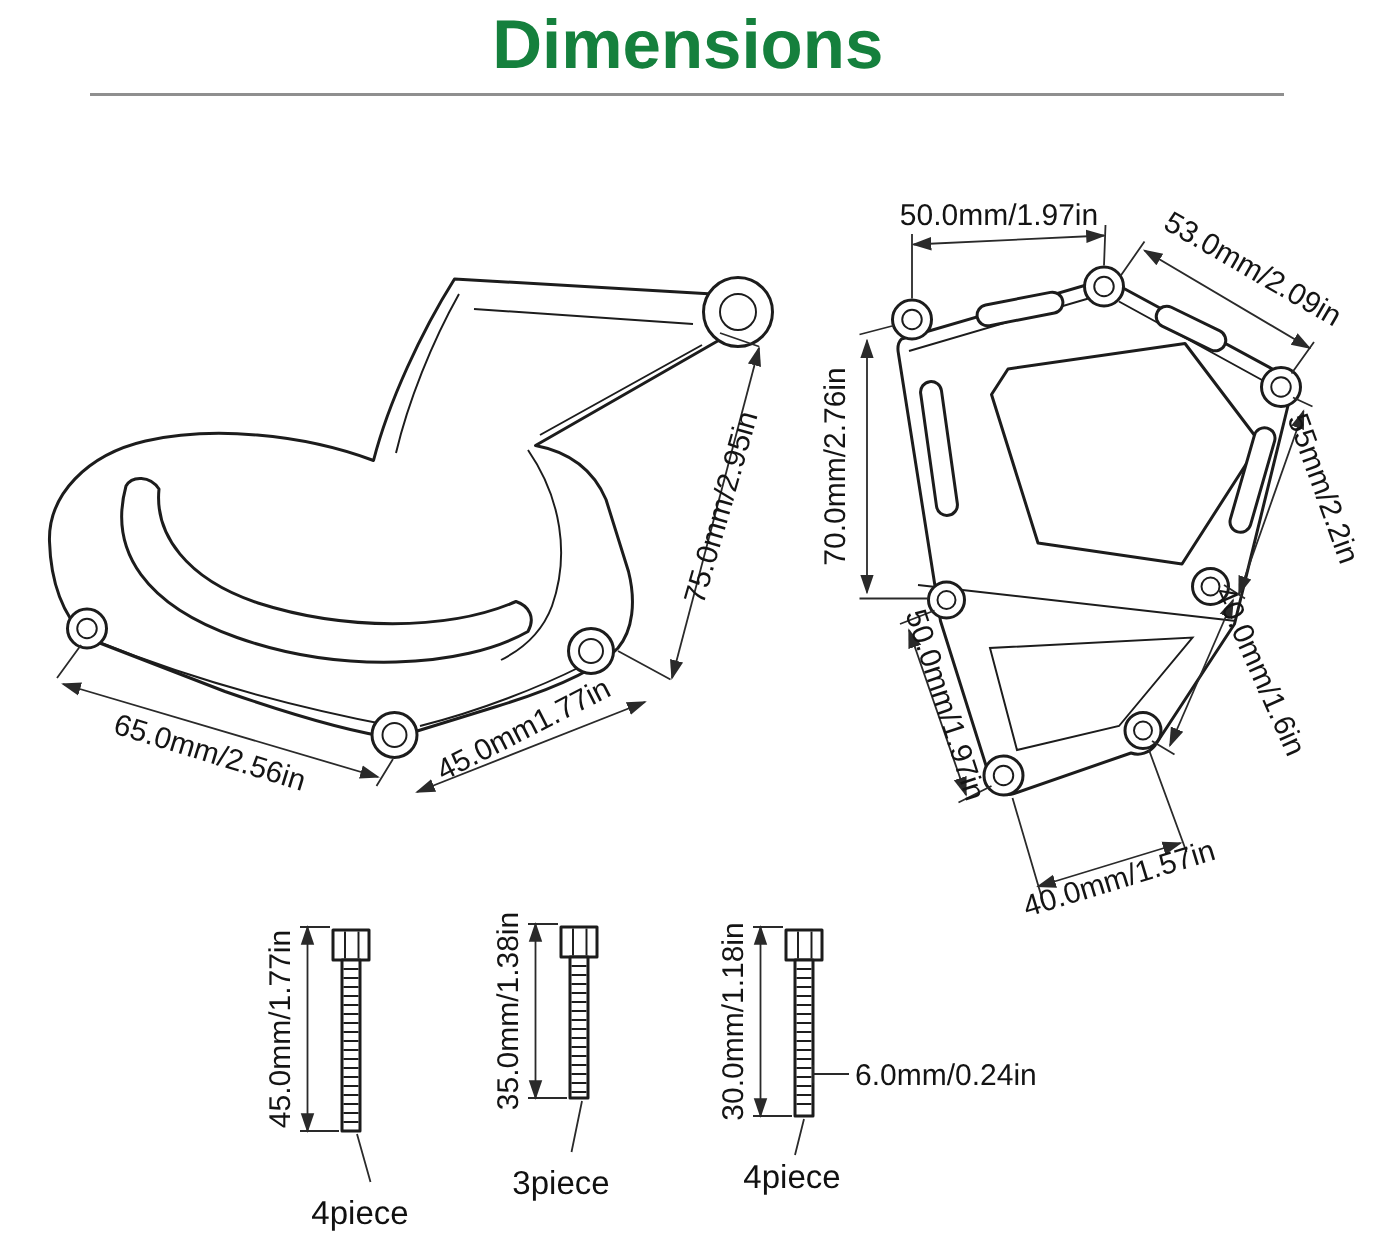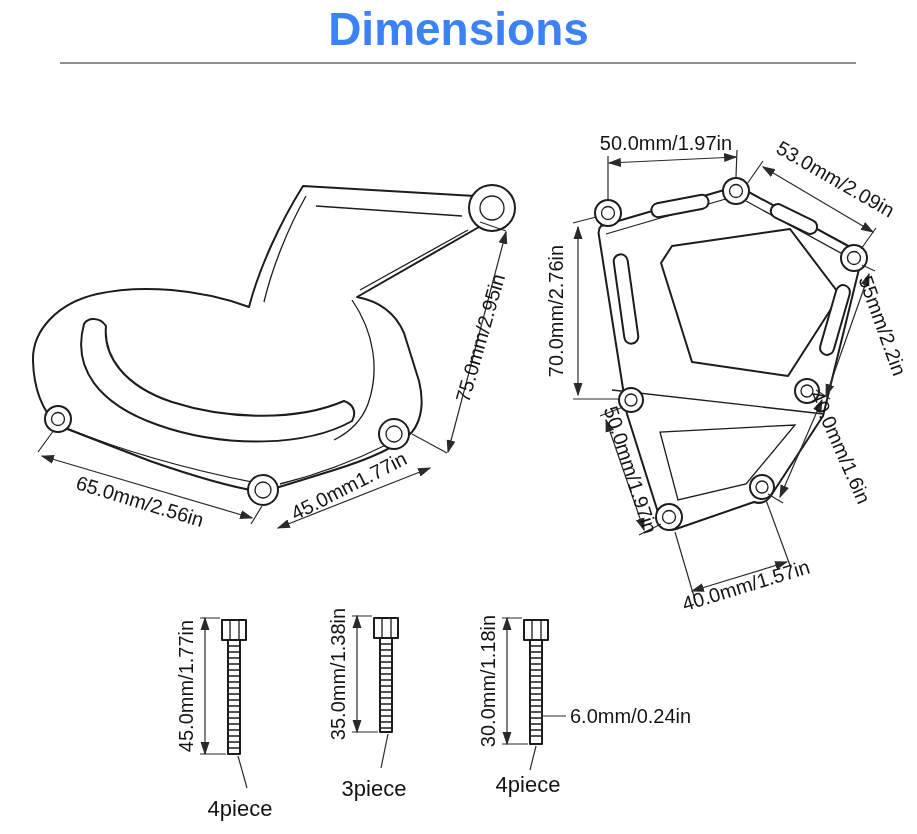--- a/index.html
+++ b/index.html
@@ -1,19 +1,19 @@
 <!DOCTYPE html>
 <html><head>
 <meta charset="utf-8">
 <style>
   html,body{margin:0;padding:0;background:#fff;}
   .page{position:relative;width:917px;height:834px;background:#fff;overflow:hidden;
         font-family:"Liberation Sans","DejaVu Sans",sans-serif;}
   .title{position:absolute;top:2px;left:0;width:100%;text-align:center;
-         font-size:46px;font-weight:700;color:#3b82f6;}
+         font-size:46px;font-weight:700;color:#15803d;}
   .rule{position:absolute;top:62px;left:60px;width:796px;border-top:2px solid #8f8f8f;}
   svg{position:absolute;top:0;left:0;}
   .outline{fill:#ffffff;stroke:#1c1c1c;stroke-width:2;stroke-linejoin:round;}
   .thin{fill:none;stroke:#1c1c1c;stroke-width:1.3;}
   .dim{fill:none;stroke:#2a2a2a;stroke-width:1.2;}
   .dimarrow{marker-start:url(#arw);marker-end:url(#arw);}
   .dimtext{font-family:"Liberation Sans","DejaVu Sans",sans-serif;font-size:20px;fill:#141414;}
   .qty{font-family:"Liberation Sans","DejaVu Sans",sans-serif;font-size:22px;fill:#111;}
 </style>
 </head>

